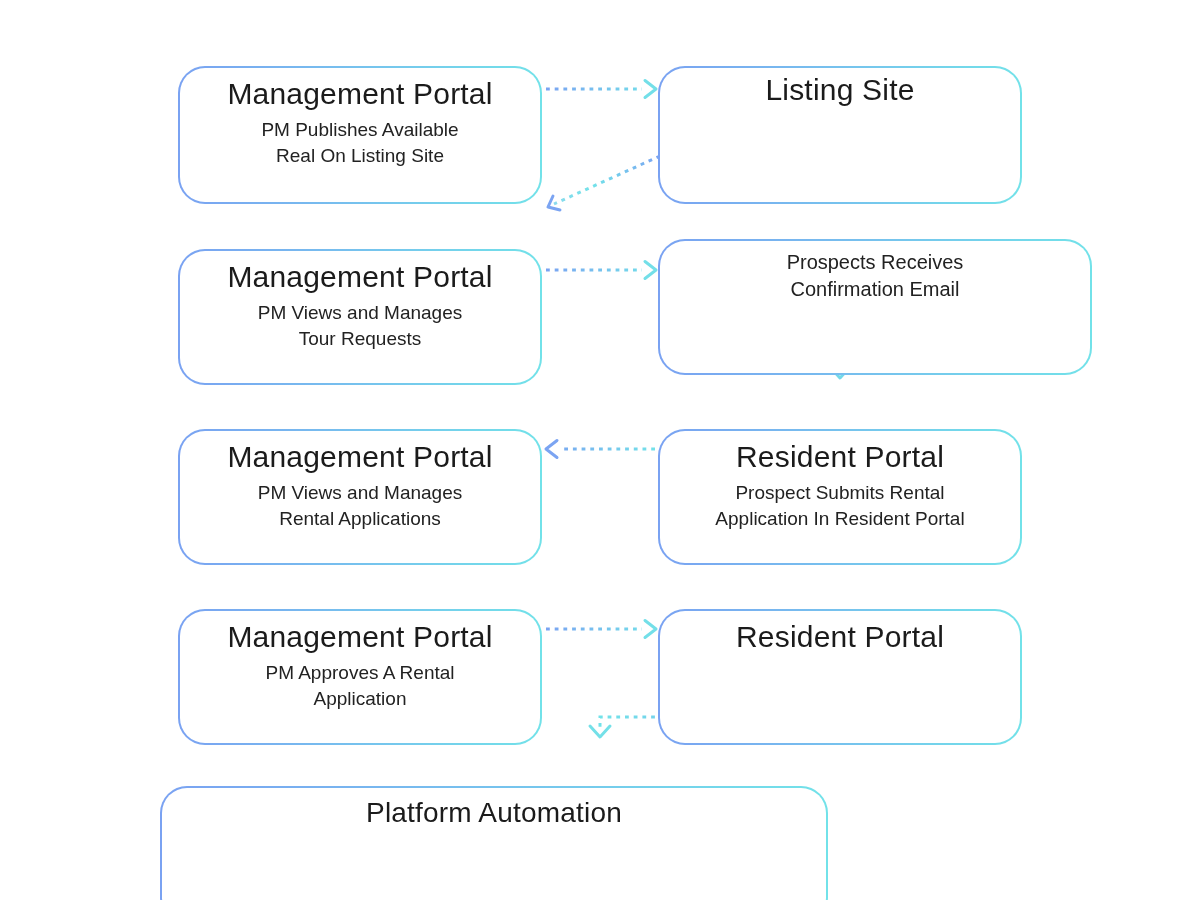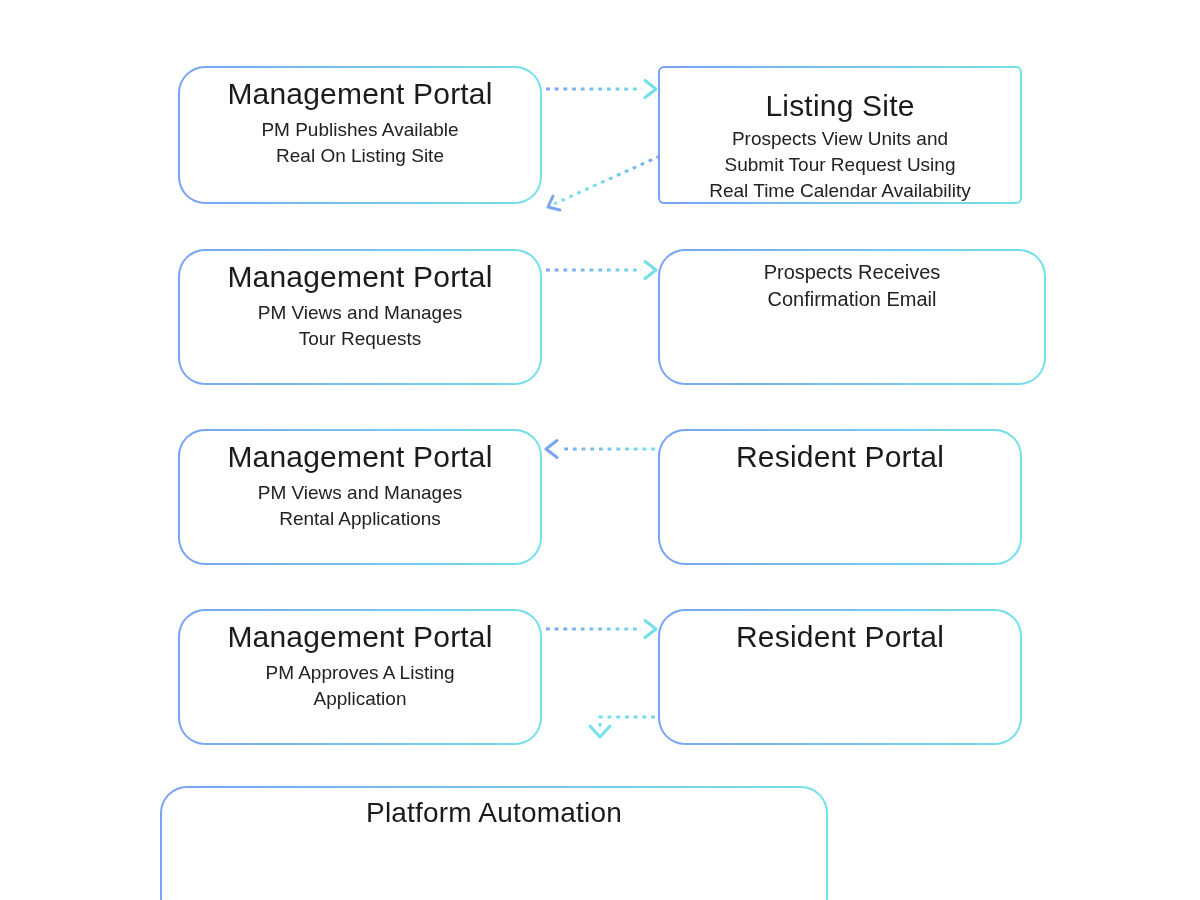--- a/index.html
+++ b/index.html
@@ -111,51 +111,50 @@
     <path class="dotline" d="M838,700 L838,717 L600,717 L600,727" stroke="url(#gElbow)"></path>
     <path class="head" d="M590,726 L600,737 L610,726" stroke="#74E0E8"></path>
   </svg>
 
   <div class="node" style="left:178px; top:20px; width:364px; height:138px;">
     <div class="node-title">Management Portal</div>
     <div class="node-body">PM Publishes Available
 Real On Listing Site</div>
   </div>
 
-  <div class="node" style="left:658px; top:20px; width:364px; height:138px; padding-top:20px;border-radius:6px;">
+  <div class="node" style="left:658px; top:20px; width:364px; height:138px; padding-top:4px;">
     <div class="node-title" style="margin-bottom:2px;">Listing Site</div>
-    <div class="node-body">Prospects View Units and
-Submit Tour Request Using
-Real Time Calendar Availability</div>
   </div>
 
   <div class="node" style="left:178px; top:203px; width:364px; height:136px;">
     <div class="node-title">Management Portal</div>
     <div class="node-body">PM Views and Manages
 Tour Requests</div>
   </div>
 
-  <div class="node" style="left:658px; top:203px; width:388px; height:136px;">
+  <div class="node" style="left:658px; top:193px; width:434px; height:136px;">
     <div class="node-body large">Prospects Receives
 Confirmation Email</div>
   </div>
 
   <div class="node" style="left:178px; top:383px; width:364px; height:136px;">
     <div class="node-title">Management Portal</div>
     <div class="node-body">PM Views and Manages
 Rental Applications</div>
   </div>
 
   <div class="node" style="left:658px; top:383px; width:364px; height:136px;">
     <div class="node-title">Resident Portal</div>
+    <div class="node-body">Prospect Submits Rental
+Application In Resident Portal</div>
   </div>
 
   <div class="node" style="left:178px; top:563px; width:364px; height:136px;">
     <div class="node-title">Management Portal</div>
-    <div class="node-body">PM Approves A Listing
+    <div class="node-body">PM Approves A Rental
 Application</div>
   </div>
 
   <div class="node" style="left:658px; top:563px; width:364px; height:136px;">
     <div class="node-title">Resident Portal</div>
   </div>
 
   <div class="node" style="left:160px; top:740px; width:668px; height:138px;">
     <div class="node-title bottom-title">Platform Automation</div>
   </div>

